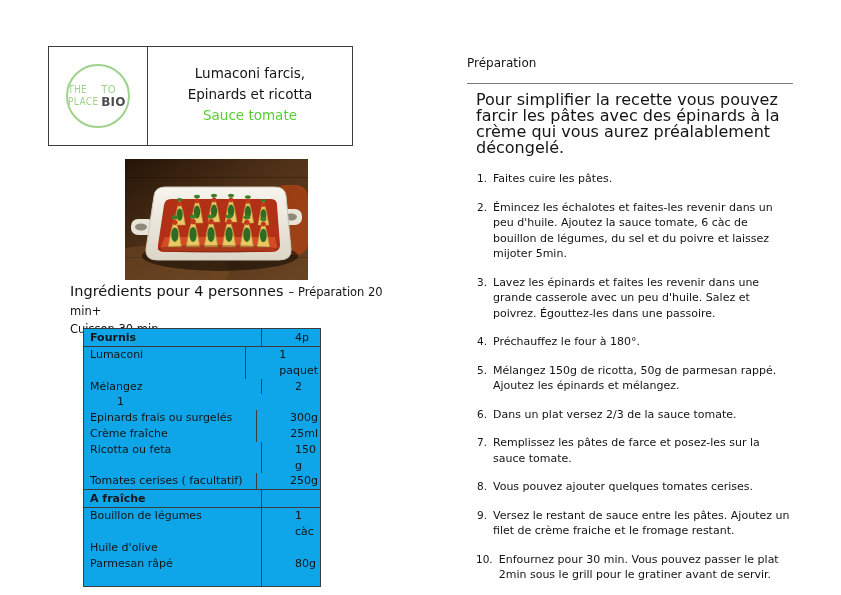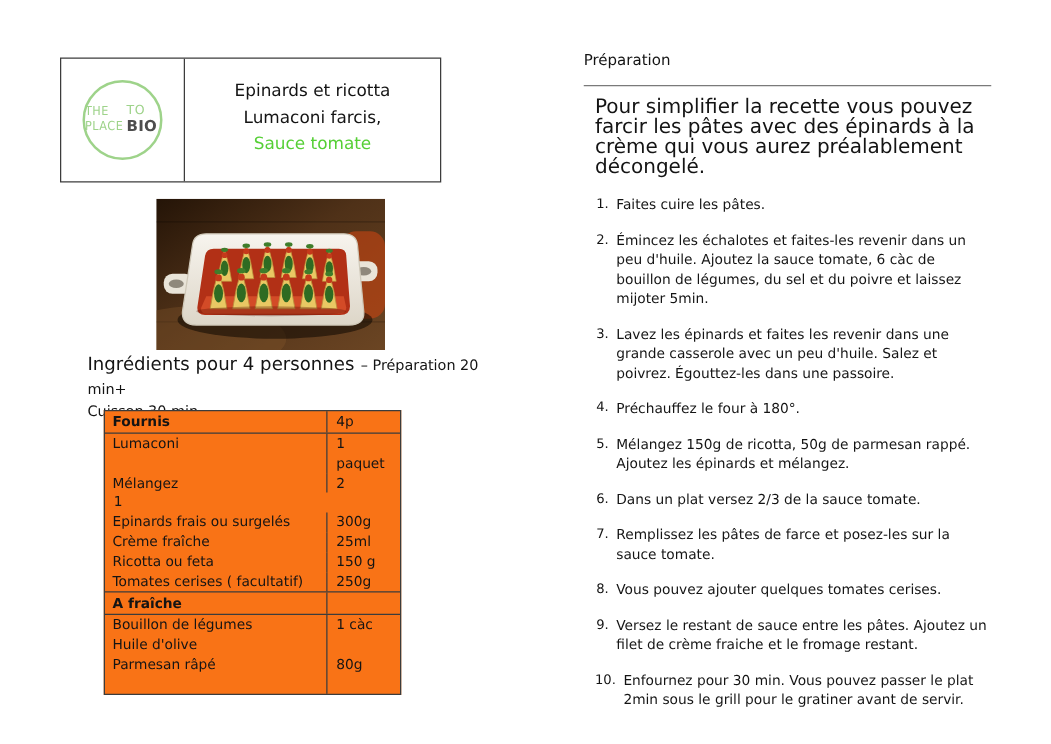--- a/index.html
+++ b/index.html
@@ -42,54 +42,54 @@
 
   
   .ing-heading{position:absolute;left:70px;top:281px;width:330px;}
   .ing-big{font-size:14.5px;}
   .ing-small{font-size:11.5px;}
   .ing-line2{font-size:11.5px;margin-top:3px;}
 
   
   .ing-table{
     position:absolute;left:83px;top:328px;width:238px;
-    border:1px solid var(--table-border);font-size:11px;background:#f97316;
+    border:1px solid var(--table-border);font-size:11px;background:#0ea5e9;
   }
   .trow{display:flex;line-height:15.8px;}
   .trow .c1{width:178px;border-right:1px solid var(--table-border);padding:0 4px 0 6px;}
-  .trow .c2{flex:1;padding:0 2px 0 7px;}
+  .trow .c2{flex:1;padding:0 2px 0 7px;margin-left:26px;}
   .trow.thead{border-bottom:1px solid var(--table-border);}
   .trow.thead .c1, .trow.section .c1{font-weight:bold;}
   .trow.thead, .trow.section{line-height:17px;}
   .trow.section{border-top:1px solid var(--table-border);border-bottom:1px solid var(--table-border);}
   .trow.filler{height:15px;}
 
   
-  .prep-col{position:absolute;left:467px;top:41px;width:326px;}
+  .prep-col{position:absolute;left:467px;top:56px;width:326px;}
   .prep-title{font-size:12px;}
   .prep-rule{border:none;border-top:1px solid #7a7a7a;margin:13px 0 8px 0;}
   .prep-intro{font-size:16px;line-height:16px;margin:0 0 15px 9px;}
   .steps{list-style:none;margin:0 0 0 9px;padding:0;}
   .steps li{display:flex;margin-bottom:13px;font-size:11px;line-height:15.5px;}
   .steps .num{min-width:17px;text-align:right;padding-right:6px;flex:none;font-size:10.5px;}
   .steps .stext{flex:1;}
 </style>
 </head>
 <body>
 
 <div class="header-box">
   <div class="logo-cell">
     <div class="logo-circle">
       <span class="logo-l1">The Place</span>
       <span class="logo-l2"><span>to</span> <span class="bio">Bio</span></span>
     </div>
   </div>
   <div class="title-cell">
+    <div class="title-line">Lumaconi farcis,</div>
     <div class="title-line">Epinards et ricotta</div>
-    <div class="title-line">Lumaconi farcis,</div>
     <div class="title-sub">Sauce tomate</div>
   </div>
 </div>
 
 <svg class="photo" viewBox="0 0 183 121" aria-hidden="true">
   <defs>
     <linearGradient id="wood" x1="0" y1="0" x2="1" y2="1">
       <stop offset="0" stop-color="#241407"></stop>
       <stop offset="0.45" stop-color="#4f3118"></stop>
       <stop offset="1" stop-color="#6b4523"></stop>

